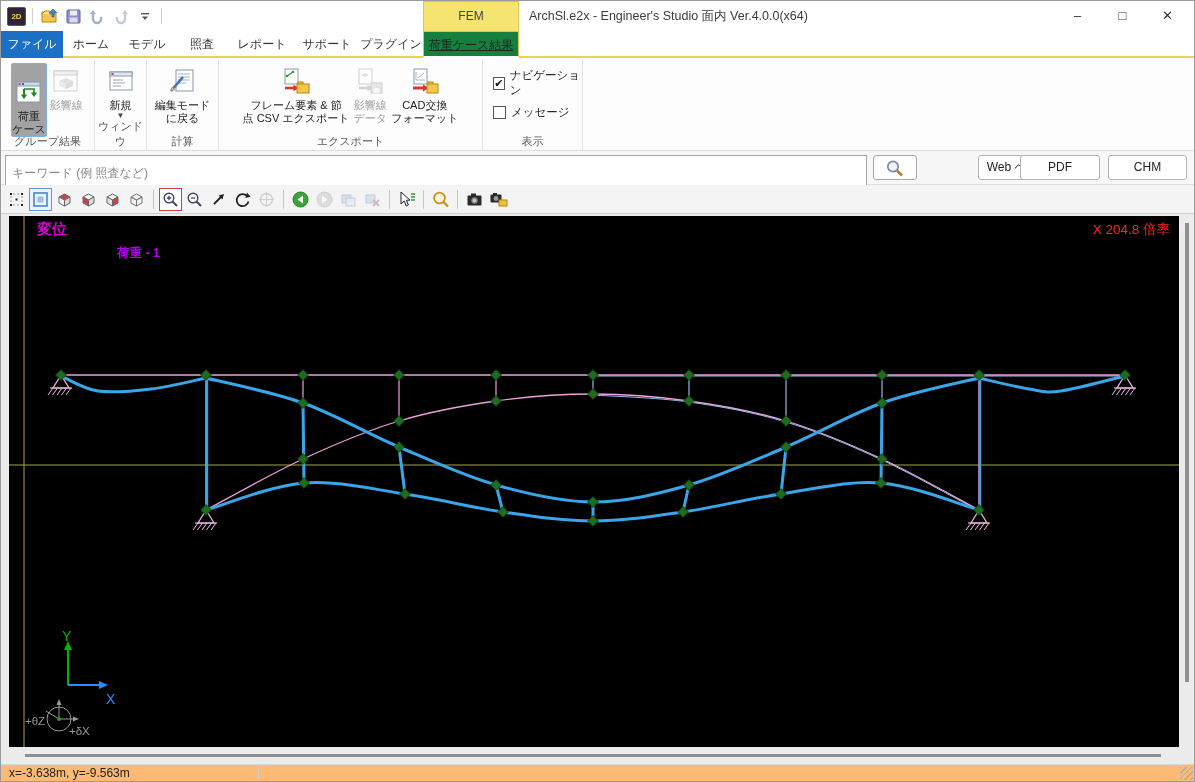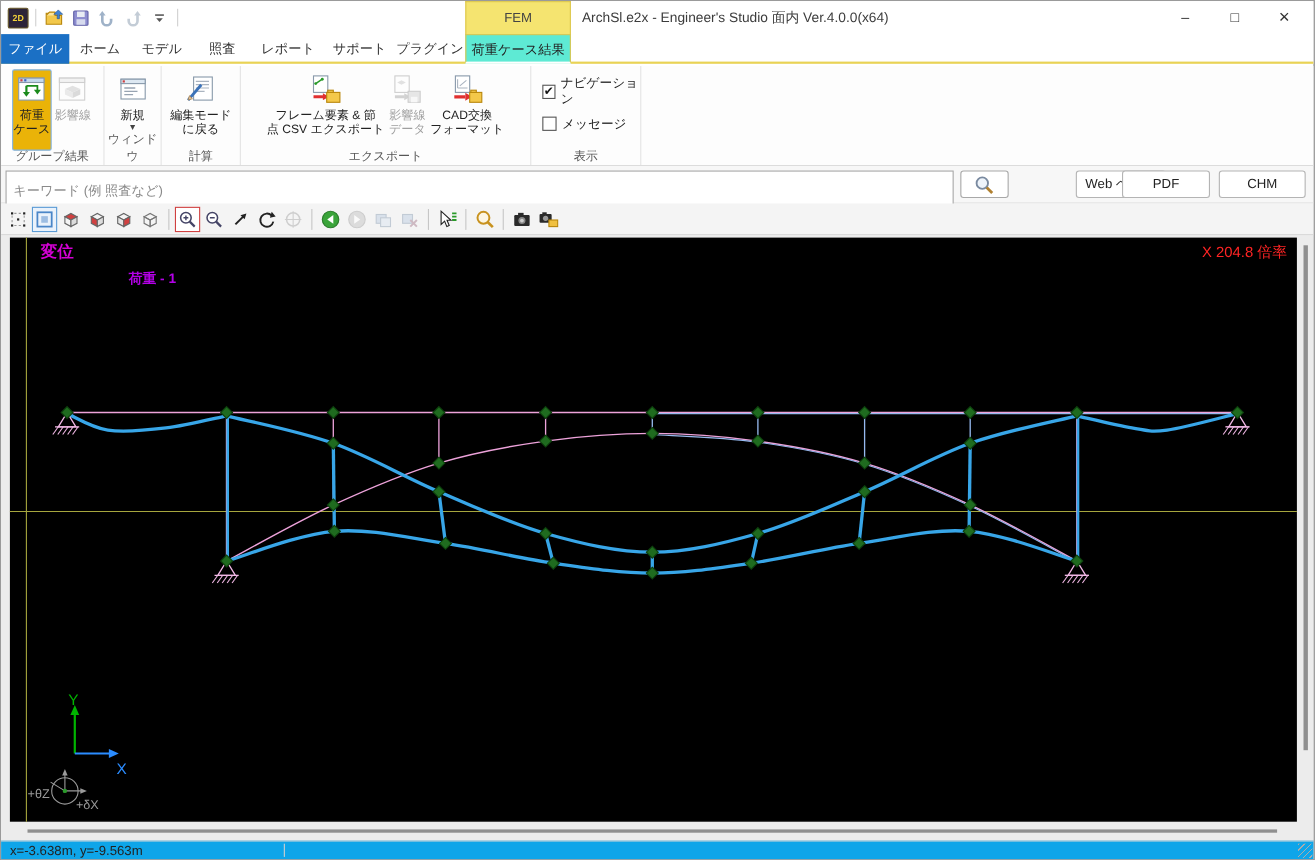--- a/index.html
+++ b/index.html
@@ -22,28 +22,28 @@
              font-size:12px; color:#444; }
   .wtitle { position:absolute; left:528px; top:0; height:30px; line-height:30px; font-size:12.5px; color:#3c3c3c; white-space:nowrap;}
   .win-controls { position:absolute; right:4px; top:0; height:30px; display:flex; }
   .wc { width:45px; height:30px; text-align:center; line-height:30px; font-size:13px; color:#333; }
 
   
   .tabrow { position:absolute; top:30px; left:0; right:0; height:27px; background:#ffffff;
             border-bottom:2px solid #e9d355; display:flex; }
   .tab { height:27px; line-height:26px; text-align:center; font-size:12px; color:#333; }
   .tab.file { width:62px; background:#1b70c5; color:#fff; }
-  .tab.selected { background:#5eead4; border:1px solid #ddc74e; border-bottom:2px solid #fff; margin-bottom:-2px; color:#222;}
+  .tab.selected { background:#15803d; border:1px solid #ddc74e; border-bottom:2px solid #fff; margin-bottom:-2px; color:#222;text-decoration:underline;}
 
   
   .ribbon { position:absolute; top:59px; left:0; right:0; height:91px; background:#fdfdfd; border-bottom:1px solid #dcdcdc; display:flex; }
   .rgroup { position:relative; height:100%; border-right:1px solid #e4e4e4; display:flex; align-items:flex-start; justify-content:center; padding-top:2px;}
   .rgroup .glabel { position:absolute; bottom:1px; left:0; right:0; text-align:center; font-size:11px; color:#565656; }
   .rbtn { display:flex; flex-direction:column; align-items:center; padding-top:3px; margin:1px; height:74px; border:1px solid transparent; border-radius:2px;}
-  .rbtn.sel { background:#eab308; border-color:#7fb2e4; }
+  .rbtn.sel { background:#a3a3a3; border-color:#7fb2e4;justify-content:flex-end; }
   .rbtn .lbl { font-size:11px; line-height:13px; text-align:center; color:#222; white-space:nowrap;}
   .rbtn.dis .lbl { color:#9f9f9f;font-family:Liberation Serif, serif; }
   .rbtn.dis svg { opacity:.45; filter:grayscale(1); }
   .rbtn svg { margin-bottom:2px; }
   .caret { font-size:8px; color:#444; line-height:8px; }
   .chkcol { display:flex; flex-direction:column; gap:7px; padding:6px 0 0 10px; width:100%; }
   .chkrow { display:flex; align-items:center; gap:5px; font-size:11.5px; color:#222;}
   .box { width:13px; height:13px; background:#fff; border:1px solid #555; display:flex; align-items:center; justify-content:center;
          font-size:11px; font-weight:bold; color:#111; line-height:11px;}
 
@@ -69,21 +69,21 @@
   .canvas-area { position:absolute; top:213px; left:0; right:0; bottom:17px; background:#ececec; }
   .viewport { position:absolute; left:8px; top:2px; width:1170px; height:531px; background:#000; }
   #structure-svg { position:absolute; left:0; top:0; width:1195px; height:552px; pointer-events:none; }
   .cv-title { position:absolute; left:36px; top:6px; color:#d400d4; font-size:15px; font-weight:bold; }
   .cv-load  { position:absolute; left:116px; top:31px; color:#b400e8; font-size:12.5px; font-weight:bold;}
   .cv-scale { position:absolute; right:24px; top:7px; color:#ff2424; font-size:13.5px; }
   .hthumb { position:absolute; left:24px; top:540px; width:1136px; height:3px; background:#8f8f8f; }
   .vthumb { position:absolute; left:1184px; top:9px; width:4px; height:459px; background:#8f8f8f; }
 
   
-  .statusbar { position:absolute; bottom:0; left:0; right:0; height:17px; background:#0ea5e9; border-top:1px solid #d8d8d8; }
+  .statusbar { position:absolute; bottom:0; left:0; right:0; height:17px; background:#fdba74; border-top:1px solid #d8d8d8; }
   .coords { position:absolute; left:8px; top:1px; font-size:12px; color:#222; }
   .sb-sep { position:absolute; left:257px; top:2px; width:1px; height:12px; background:#cfcfcf; }
   .grip { position:absolute; right:1px; bottom:1px; width:13px; height:13px;
           background:repeating-linear-gradient(135deg,#ababab 0 1px,transparent 1px 4px); }
 </style>
 </head>
 <body>
 
 <div class="window">
 

